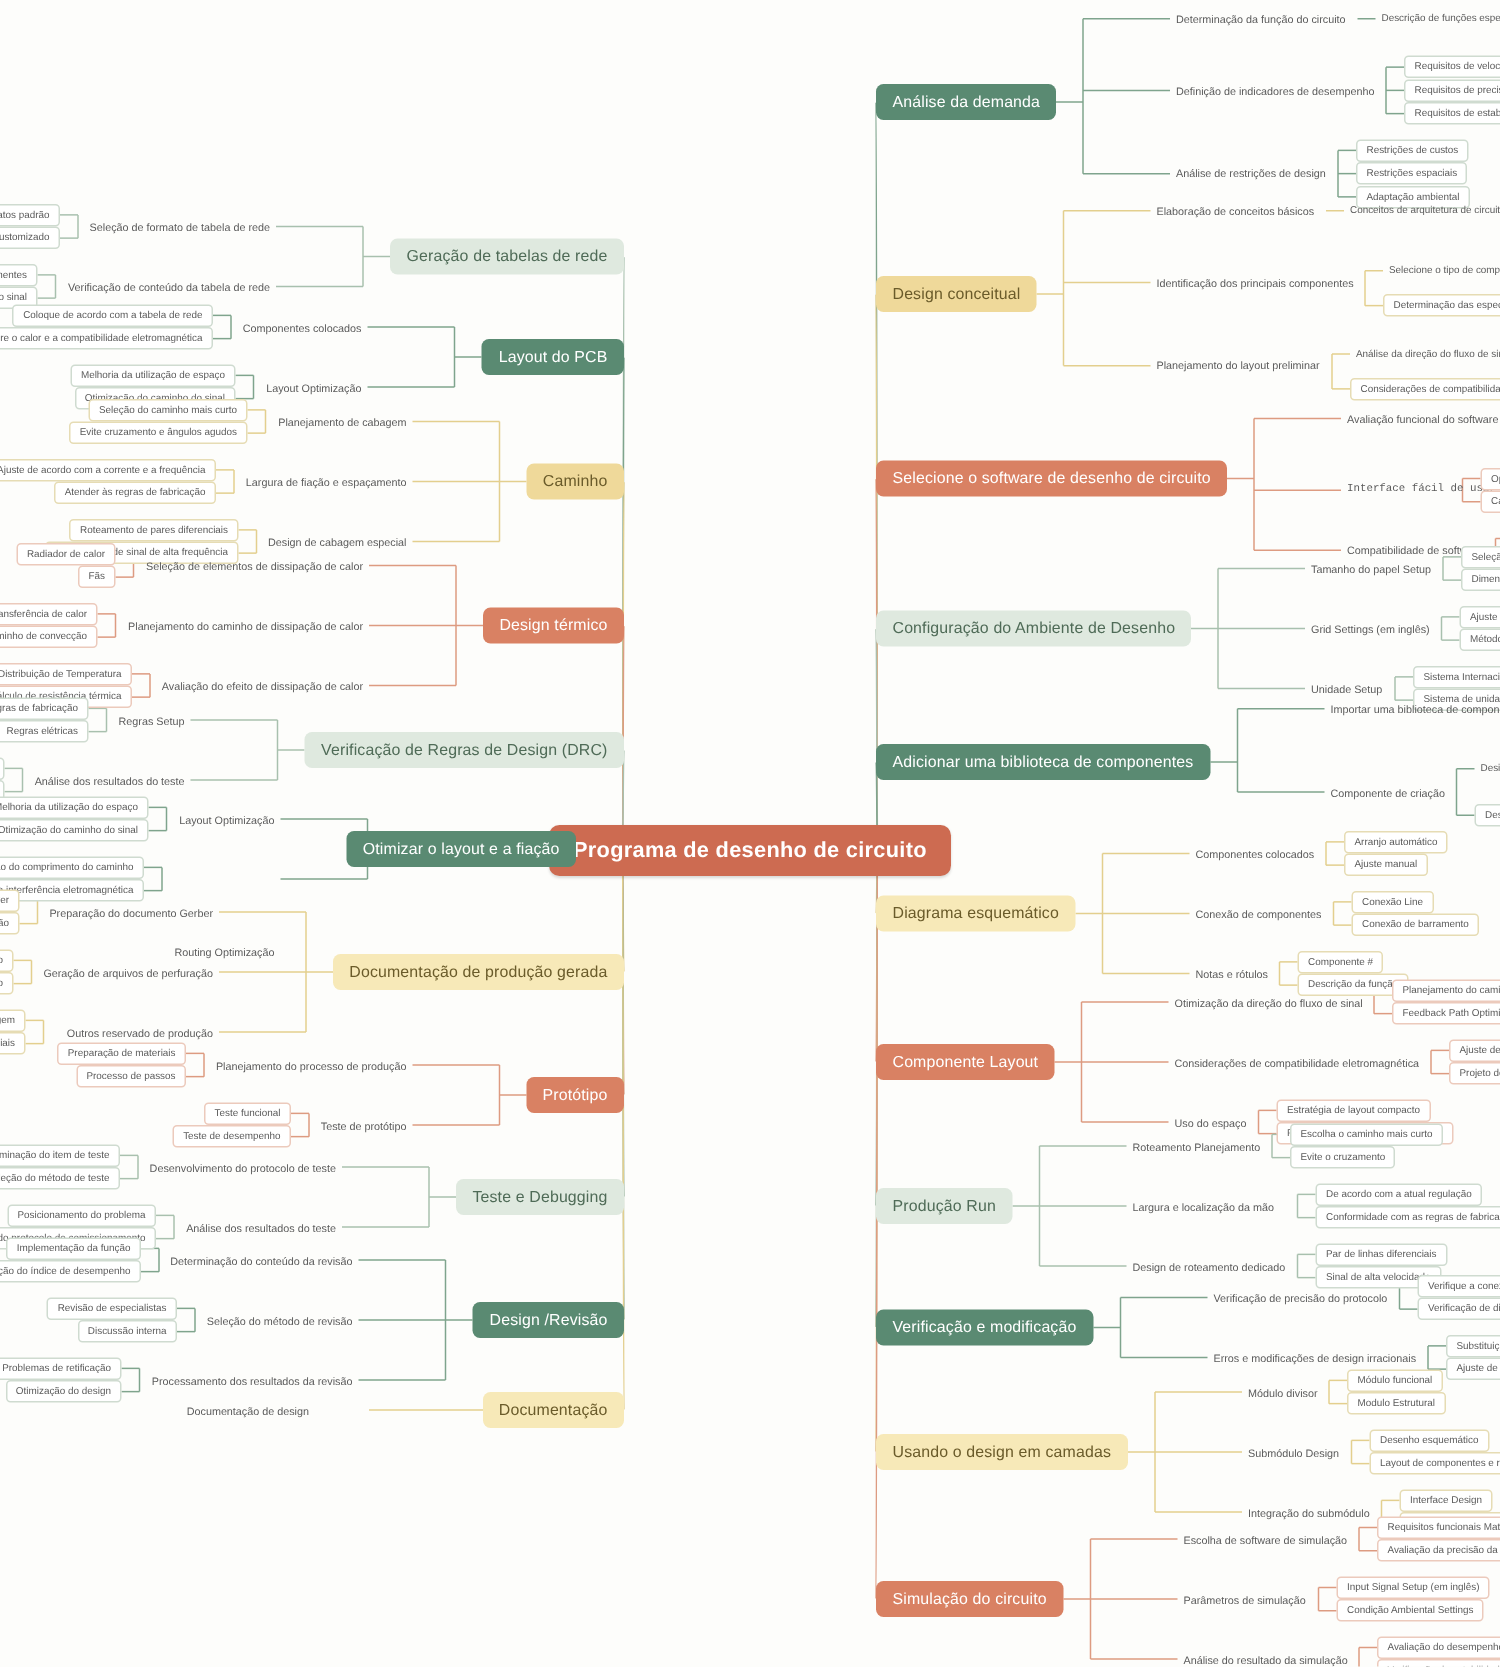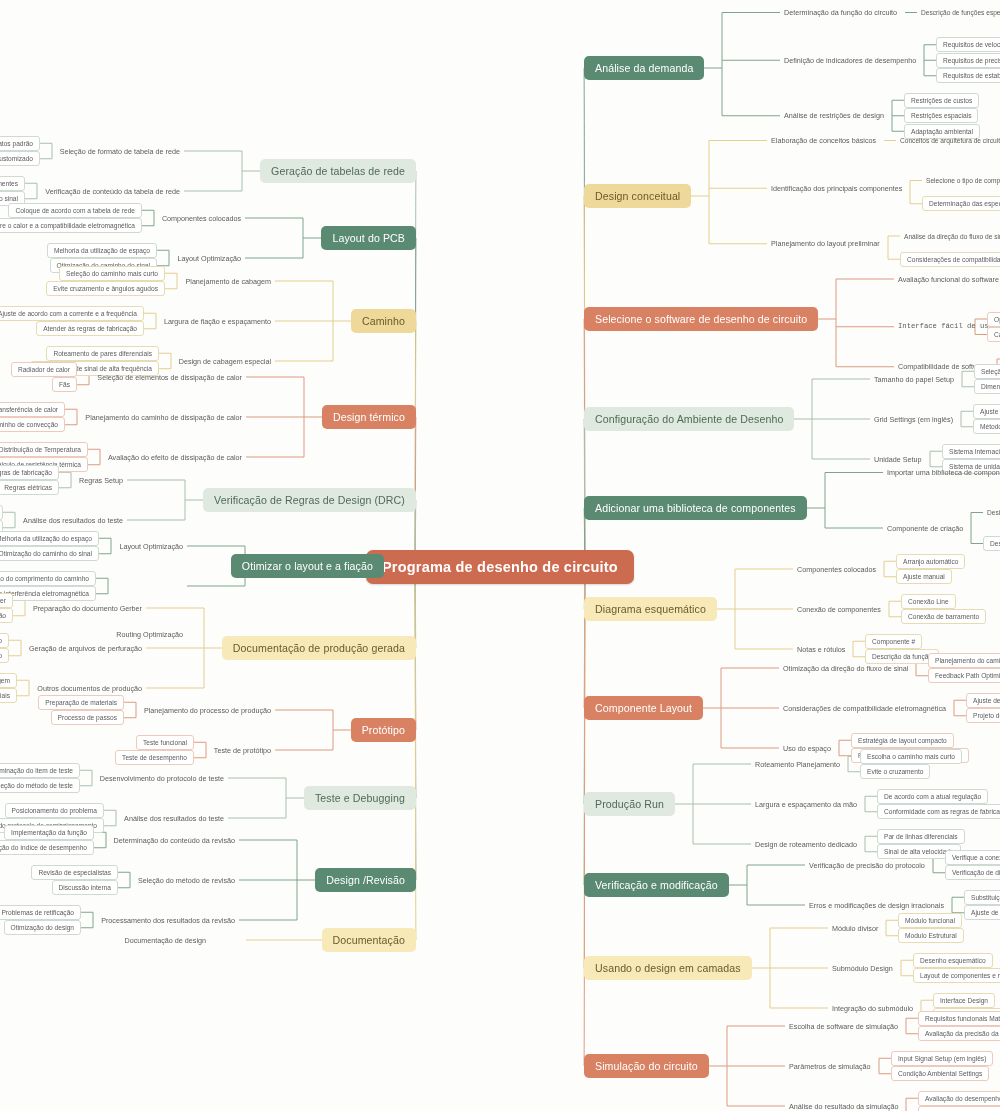--- a/index.html
+++ b/index.html
@@ -419,21 +419,21 @@
       <div class="node sub" style="top: 701.5px; left: 779px;">Considerações de compatibilidade eletromagnética</div>
       <div class="node leaf boxed o" style="top: 692.75px; left: 966px;">Ajuste de espaçamento de componentes</div>
       <div class="node leaf boxed o" style="top: 708.25px; left: 966px;">Projeto de medidas de blindagem</div>
       <div class="node sub" style="top: 741.5px; left: 779px;">Uso do espaço</div>
       <div class="node leaf boxed o" style="top: 732.75px; left: 851px;">Estratégia de layout compacto</div>
       <div class="node leaf boxed o" style="top: 748.25px; left: 851px;">Planejamento do espaço reservado</div>
       <div class="node main lgreen" style="top: 792px; left: 584px;">Produção Run</div>
       <div class="node sub" style="top: 757.5px; left: 751px;">Roteamento Planejamento</div>
       <div class="node leaf boxed g" style="top: 748.75px; left: 860px;">Escolha o caminho mais curto</div>
       <div class="node leaf boxed g" style="top: 764.25px; left: 860px;">Evite o cruzamento</div>
-      <div class="node sub" style="top: 797.5px; left: 751px;">Largura e espaçamento da mão</div>
+      <div class="node sub" style="top: 797.5px; left: 751px;">Largura e localização da mão</div>
       <div class="node leaf boxed g" style="top: 788.75px; left: 877px;">De acordo com a atual regulação</div>
       <div class="node leaf boxed g" style="top: 804.25px; left: 877px;">Conformidade com as regras de fabricação</div>
       <div class="node sub" style="top: 837.5px; left: 751px;">Design de roteamento dedicado</div>
       <div class="node leaf boxed g" style="top: 828.75px; left: 877px;">Par de linhas diferenciais</div>
       <div class="node leaf boxed g" style="top: 844.25px; left: 877px;">Sinal de alta velocidade</div>
       <div class="node main green" style="top: 873px; left: 584px;">Verificação e modificação</div>
       <div class="node sub" style="top: 858.5px; left: 805px;">Verificação de precisão do protocolo</div>
       <div class="node leaf boxed g" style="top: 849.75px; left: 945px;">Verifique a conexão do componente</div>
       <div class="node leaf boxed g" style="top: 865.25px; left: 945px;">Verificação de direção de fluxo de sinal</div>
       <div class="node sub" style="top: 898.5px; left: 805px;">Erros e modificações de design irracionais</div>
@@ -507,21 +507,21 @@
       <div class="node sub r" style="top: 579.5px; right: 813px; margin-top: 48px;">Routing Optimização</div>
       <div class="node leaf boxed g r" style="top: 570.75px; right: 904px;">Redução do comprimento do caminho</div>
       <div class="node leaf boxed g r" style="top: 586.25px; right: 904px;">Redução da interferência eletromagnética</div>
       <div class="node main lyellow" style="top: 636px; right: 584px;">Documentação de produção gerada</div>
       <div class="node sub r" style="top: 601.5px; right: 854px;">Preparação do documento Gerber</div>
       <div class="node leaf boxed y r" style="top: 592.75px; right: 987px;">Configuração Layer</div>
       <div class="node leaf boxed y r" style="top: 608.25px; right: 987px;">Documentação Verificação</div>
       <div class="node sub r" style="top: 641.5px; right: 854px;">Geração de arquivos de perfuração</div>
       <div class="node leaf boxed y r" style="top: 632.75px; right: 991px;">Determinação da localização do buraco</div>
       <div class="node leaf boxed y r" style="top: 648.25px; right: 991px;">Parâmetros de perfuração</div>
-      <div class="node sub r" style="top: 681.5px; right: 854px;">Outros documentos de produção</div>
+      <div class="node sub r" style="top: 681.5px; right: 854px;">Outros reservado de produção</div>
       <div class="node leaf boxed y r" style="top: 672.75px; right: 983px;">Desenho de montagem</div>
       <div class="node leaf boxed y r" style="top: 688.25px; right: 983px;">Lista de materiais</div>
       <div class="node main orange" style="top: 718px; right: 584px;">Protótipo</div>
       <div class="node sub r" style="top: 703.5px; right: 725px;">Planejamento do processo de produção</div>
       <div class="node leaf boxed o r" style="top: 694.75px; right: 876px;">Preparação de materiais</div>
       <div class="node leaf boxed o r" style="top: 710.25px; right: 876px;">Processo de passos</div>
       <div class="node sub r" style="top: 743.5px; right: 725px;">Teste de protótipo</div>
       <div class="node leaf boxed o r" style="top: 734.75px; right: 806px;">Teste funcional</div>
       <div class="node leaf boxed o r" style="top: 750.25px; right: 806px;">Teste de desempenho</div>
       <div class="node main lgreen" style="top: 786px; right: 584px;">Teste e Debugging</div>

